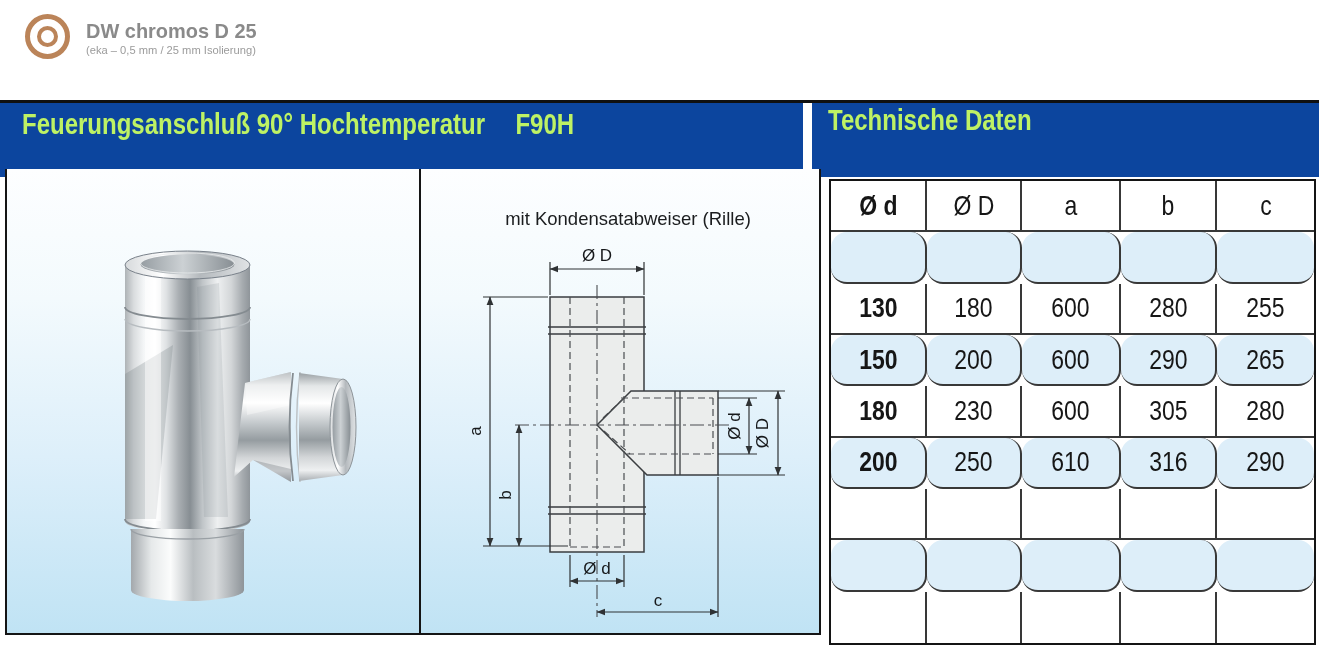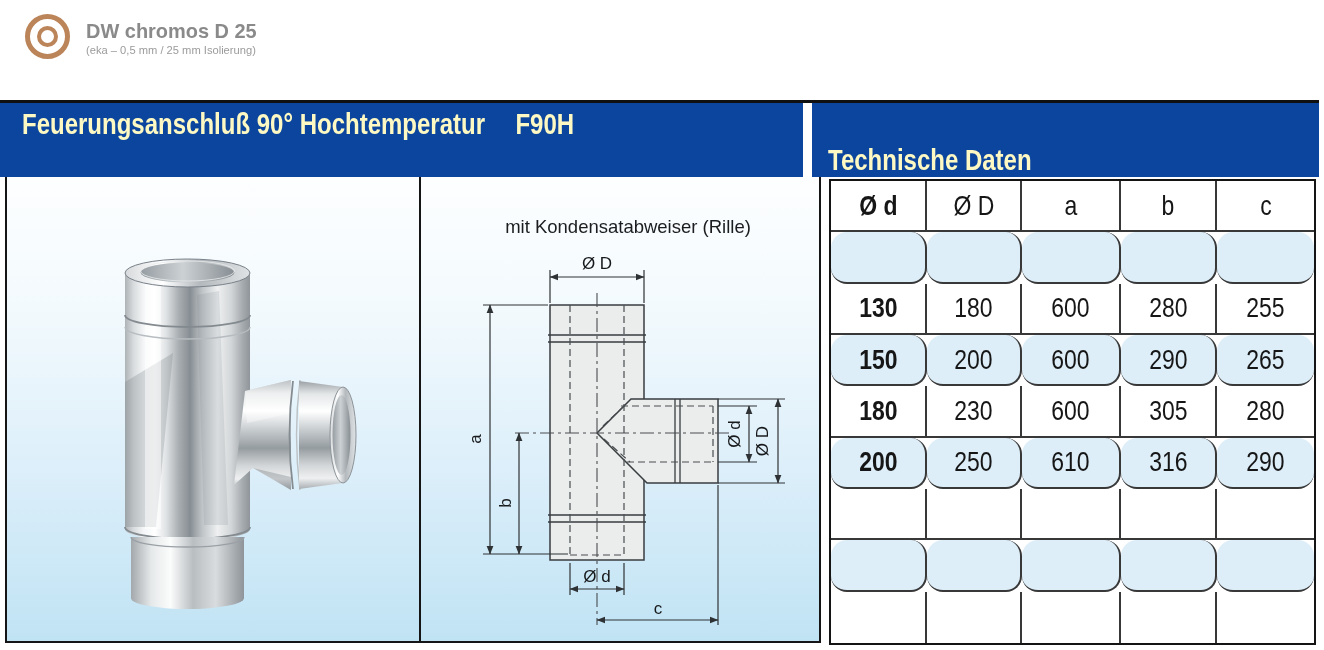--- a/index.html
+++ b/index.html
@@ -9,29 +9,29 @@
   .logo{position:absolute;left:25px;top:14px;width:45px;height:45px;border:5px solid #bb8459;
         border-radius:50%;box-sizing:border-box;}
   .logo-inner{position:absolute;left:50%;top:50%;width:21px;height:21px;margin:-10.5px 0 0 -10.5px;
         border:4px solid #bb8459;border-radius:50%;box-sizing:border-box;}
   .brand-title{position:absolute;left:86px;top:19px;font-size:21px;font-weight:bold;color:#8a8a8a;
         transform:scaleX(.95);transform-origin:0 0;white-space:nowrap;}
   .brand-sub{position:absolute;left:86px;top:44px;font-size:11.5px;color:#9b9b9b;
         transform:scaleX(.97);transform-origin:0 0;white-space:nowrap;}
   
   .top-rule{position:absolute;left:0;top:100px;width:1319px;height:3px;background:#101010;}
-  .hdr{position:absolute;top:103px;height:74px;background:#0c459e;color:#fef9c3;box-sizing:border-box;}
+  .hdr{position:absolute;top:103px;height:74px;background:#0c459e;color:#bef264;box-sizing:border-box;}
   .hdr-left{left:0;width:803px;padding:4px 0 0 22px;}
-  .hdr-right{left:812px;width:507px;padding:0 0 0 16px;display:flex;align-items:flex-end;}
+  .hdr-right{left:812px;width:507px;padding:0 0 0 16px;display:flex;align-items:flex-start;}
   .hdr-line{height:34px;line-height:34px;white-space:nowrap;}
   .hdr-text{display:inline-block;transform:scaleX(.8);transform-origin:0 50%;
         font-weight:bold;font-size:30px;letter-spacing:0;}
   .hdr-code{margin-left:38px;}
   
-  .left-box{position:absolute;left:5px;top:177px;width:816px;height:466px;box-sizing:border-box;
+  .left-box{position:absolute;left:5px;top:169px;width:816px;height:466px;box-sizing:border-box;
         border-left:2px solid #151515;border-right:2px solid #151515;border-bottom:2px solid #151515;
         background:linear-gradient(180deg,#fdfeff 0%,#f3fafd 28%,#ddeffa 62%,#c0e3f4 100%);
         display:flex;}
   .photo-panel{width:412px;height:100%;}
   .panel-divider{width:2px;height:100%;background:#151515;}
   .drawing-panel{width:398px;height:100%;}
   
   .table-box{position:absolute;left:829px;top:179px;width:487px;height:466px;box-sizing:border-box;
         border:2px solid #141414;display:grid;
         grid-template-columns:96px 95px 99px 96px 97px;grid-template-rows:repeat(9,1fr);}

